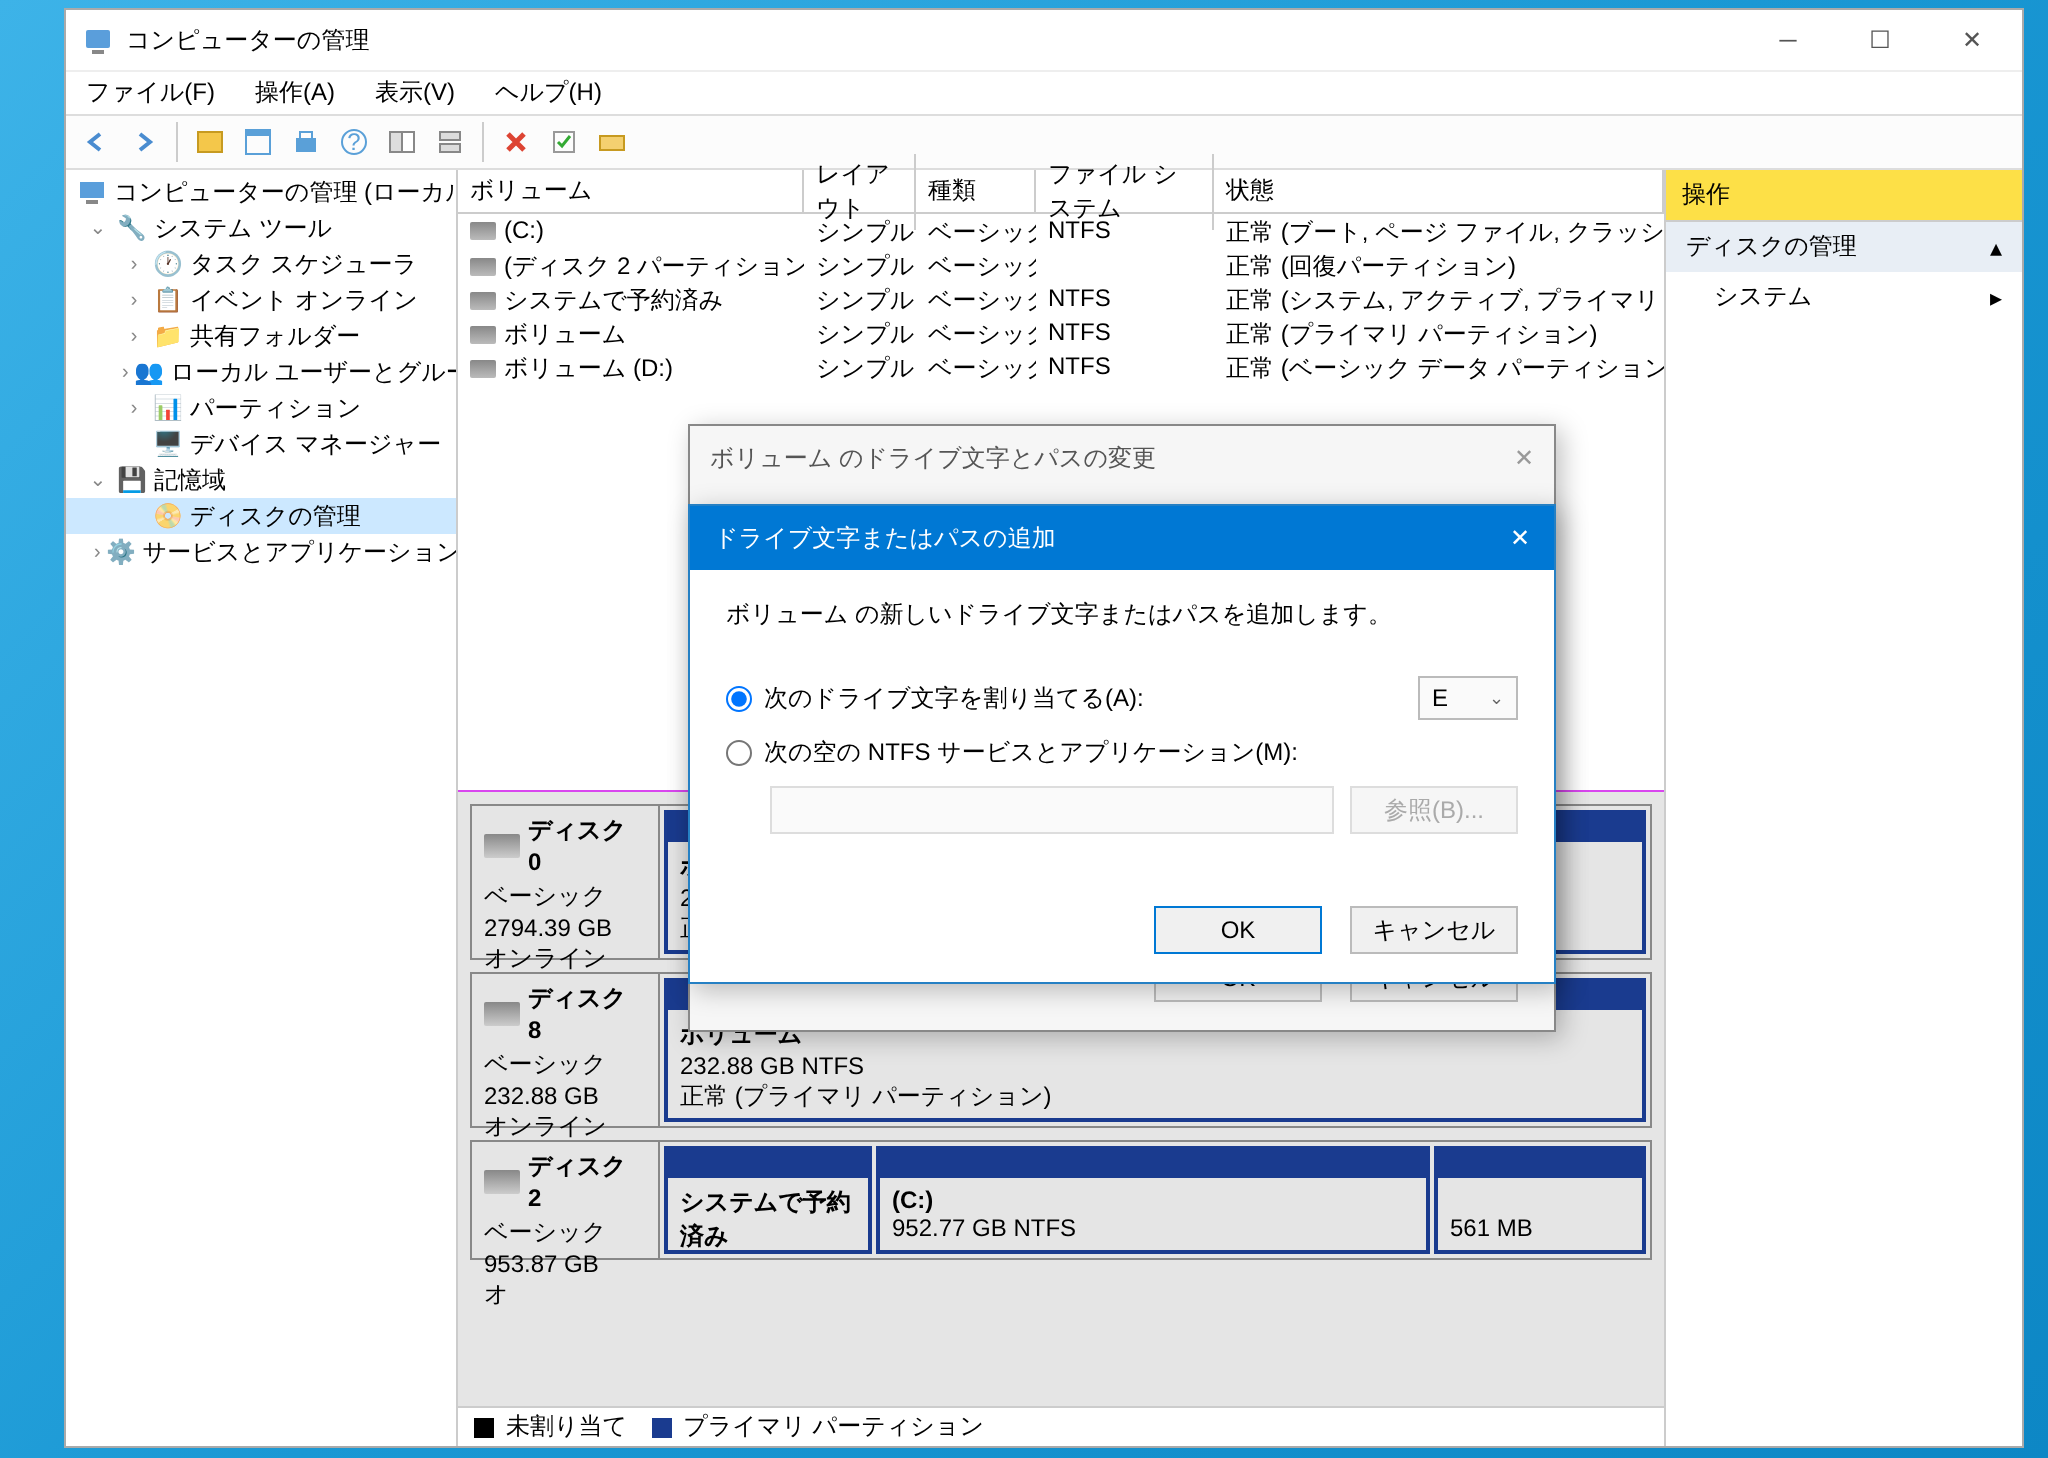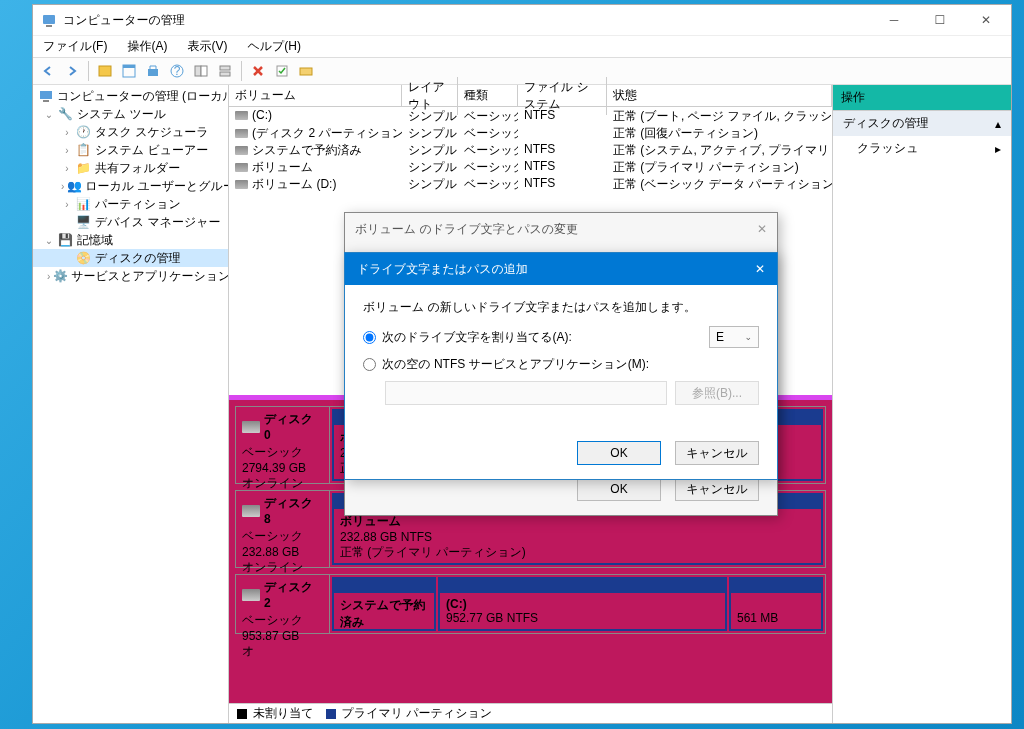--- a/index.html
+++ b/index.html
@@ -21,32 +21,32 @@
 .tree-row .ic { width: 16px; height: 16px; margin: 0 3px; display: inline-flex; align-items: center; justify-content: center; }
 .tree-row.selected { background: #cce8ff; }
 .main { flex: 1; display: flex; flex-direction: column; border-right: 1px solid #ccc; min-width: 0; }
 .vol-hdr { display: flex; background: #fff; border-bottom: 1px solid #ccc; height: 22px; align-items: center; }
 .vol-hdr .col { padding: 2px 6px; border-right: 1px solid #ccc; }
 .vol-rows { }
 .vol-row { display: flex; height: 17px; white-space: nowrap; }
 .vol-row .col { padding: 1px 6px; overflow: hidden; }
 .vol-row .di { width: 13px; height: 9px; background: linear-gradient(#888,#bbb); border-radius: 1px; display: inline-block; margin-right: 4px; vertical-align: middle; }
 .c0 { width: 173px; } .c1 { width: 56px; } .c2 { width: 60px; } .c3 { width: 89px; } .c4 { flex: 1; }
-.disk-area { flex: 1; border-top: 5px solid #d946ef; overflow: hidden; background: #be185d; }
+.disk-area { flex: 1; border-top: 1px solid #d946ef; overflow: hidden; background: #e5e5e5; }
 .disk-row { display: flex; border: 1px solid #888; margin: 6px; height: 78px; }
 .disk-info { width: 94px; border-right: 1px solid #888; padding: 4px 6px; }
 .disk-info .dicon { display: flex; align-items: center; gap: 4px; font-weight: bold; margin-bottom: 2px; }
 .disk-info .dicon .dd { width: 18px; height: 12px; background: linear-gradient(#888,#ccc); border-radius: 1px; }
 .parts { flex: 1; display: flex; padding: 2px; gap: 2px; }
 .part { border: 2px solid #1a3b8f; padding: 4px 6px; overflow: hidden; }
 .part .bar { height: 14px; background: #1a3b8f; margin: -4px -6px 4px -6px; }
 .legend { height: 20px; display: flex; align-items: center; gap: 6px; padding: 0 8px; border-top: 1px solid #ccc; }
 .legend .sw { width: 10px; height: 10px; }
 .actions { width: 178px; }
-.actions-hdr { background: #14b8a6; padding: 4px 8px; border-bottom: 1px solid #ccc; }
+.actions-hdr { background: #fde047; padding: 4px 8px; border-bottom: 1px solid #ccc; }
 .actions-item { padding: 4px 10px; display: flex; justify-content: space-between; align-items: center; }
 .actions-item.selected { background: #e8eef5; }
 
 .dlg { position: absolute; background: #f6f6f6; border: 1px solid #888; box-shadow: 3px 3px 12px rgba(0,0,0,.25); }
 .dlg1 { left: 344px; top: 212px; width: 434px; }
 .dlg1 .dtitle { height: 32px; display: flex; align-items: center; padding: 0 10px; color: #555; text-align: right; }
 .dlg1 .dtitle .x { margin-left: auto; color: #999; }
 .dlg1 .btns { display: flex; justify-content: flex-end; gap: 14px; padding: 10px 18px 14px; }
 .dlg2 { left: 344px; top: 252px; width: 434px; background: #fff; border: 1px solid #2580c4; }
 .dlg2 .dtitle2 { height: 32px; background: #0078d4; color: #fff; display: flex; align-items: center; padding: 0 12px; gap: 44px; }
@@ -167,21 +167,21 @@
           <span>システム ツール</span>
         </div>
       <div class="tree-row" style="padding-left:28px">
           <span class="exp">›</span>
           <span class="ic">🕐</span>
           <span>タスク スケジューラ</span>
         </div>
       <div class="tree-row" style="padding-left:28px">
           <span class="exp">›</span>
           <span class="ic">📋</span>
-          <span>システム ビューアー</span>
+          <span>イベント オンライン</span>
         </div>
       <div class="tree-row" style="padding-left:28px">
           <span class="exp">›</span>
           <span class="ic">📁</span>
           <span>共有フォルダー</span>
         </div>
       <div class="tree-row" style="padding-left:28px">
           <span class="exp">›</span>
           <span class="ic">👥</span>
           <span>ローカル ユーザーとグループ</span>
@@ -309,21 +309,21 @@
             <div class="part" style="width:104px">
                 <div class="bar"></div>
               <div style="font-weight:bold">システムで予約済み</div>
 
             </div>
             <div class="part" style="flex:1">
                 <div class="bar"></div>
               <div style="font-weight:bold">(C:)</div>
               <div>952.77 GB NTFS</div>
             </div>
-            <div class="part" style="width:94px">
+            <div class="part" style="width:106px">
                 <div class="bar"></div>
               <div style="font-weight:bold">&nbsp;</div>
               <div>561 MB</div>
             </div>
           </div>
         </div>
       </div>
       <div class="legend">
         <div class="sw" style="background:#000"></div>
         <span>未割り当て</span>
@@ -332,21 +332,21 @@
       </div>
     </div>
 
     <div class="actions">
       <div class="actions-hdr">操作</div>
       <div class="actions-item selected">
           <span>ディスクの管理</span>
           <span>▴</span>
         </div>
       <div class="actions-item" style="padding-left:24px">
-          <span>クラッシュ</span>
+          <span>システム</span>
           <span>▸</span>
         </div>
     </div>
   </div>
 </div>
 
 <div class="dlg dlg1">
   <div class="dtitle">
     <span>ボリューム のドライブ文字とパスの変更</span>
     <span class="x">✕</span>
@@ -357,21 +357,21 @@
     <div class="btn">キャンセル</div>
   </div>
 </div>
 
 <div class="dlg dlg2">
   <div class="dtitle2">
     <span>ドライブ文字またはパスの追加</span>
     <span class="x">✕</span>
   </div>
   <div class="body">
-    <div style="margin-bottom:10px">ボリューム の新しいドライブ文字またはパスを追加します。</div>
+    <div style="margin-bottom:22px">ボリューム の新しいドライブ文字またはパスを追加します。</div>
     <div class="radio-row">
       <input type="radio" checked="" style="">
       <span>次のドライブ文字を割り当てる(A):</span>
       <div class="drive-sel">
         <span>E</span>
         <span style="font-size:9px;color:#666">⌄</span>
       </div>
     </div>
     <div class="radio-row">
       <input type="radio" style="">

